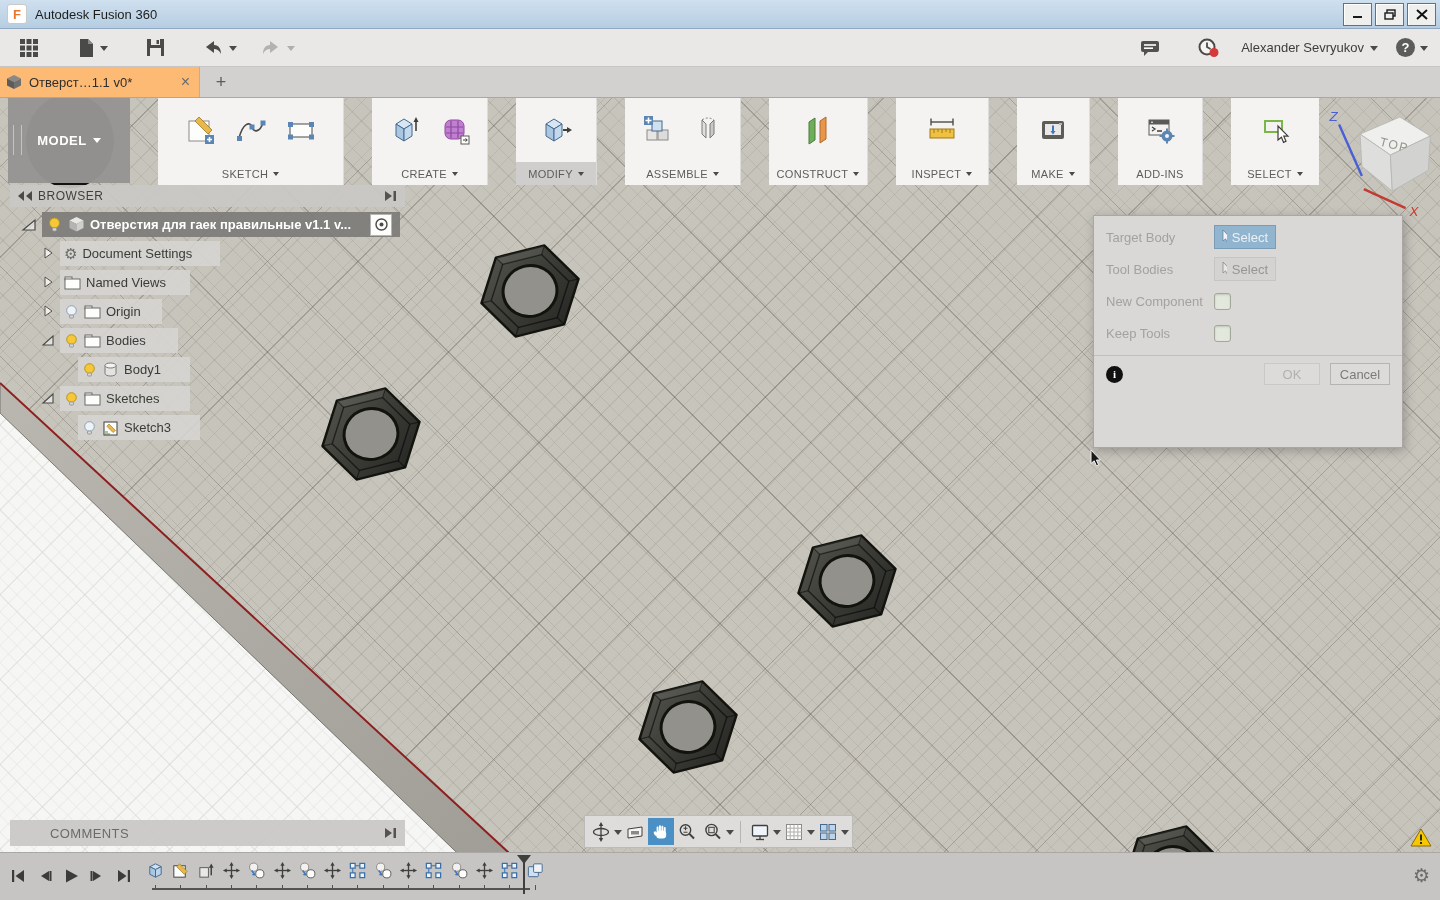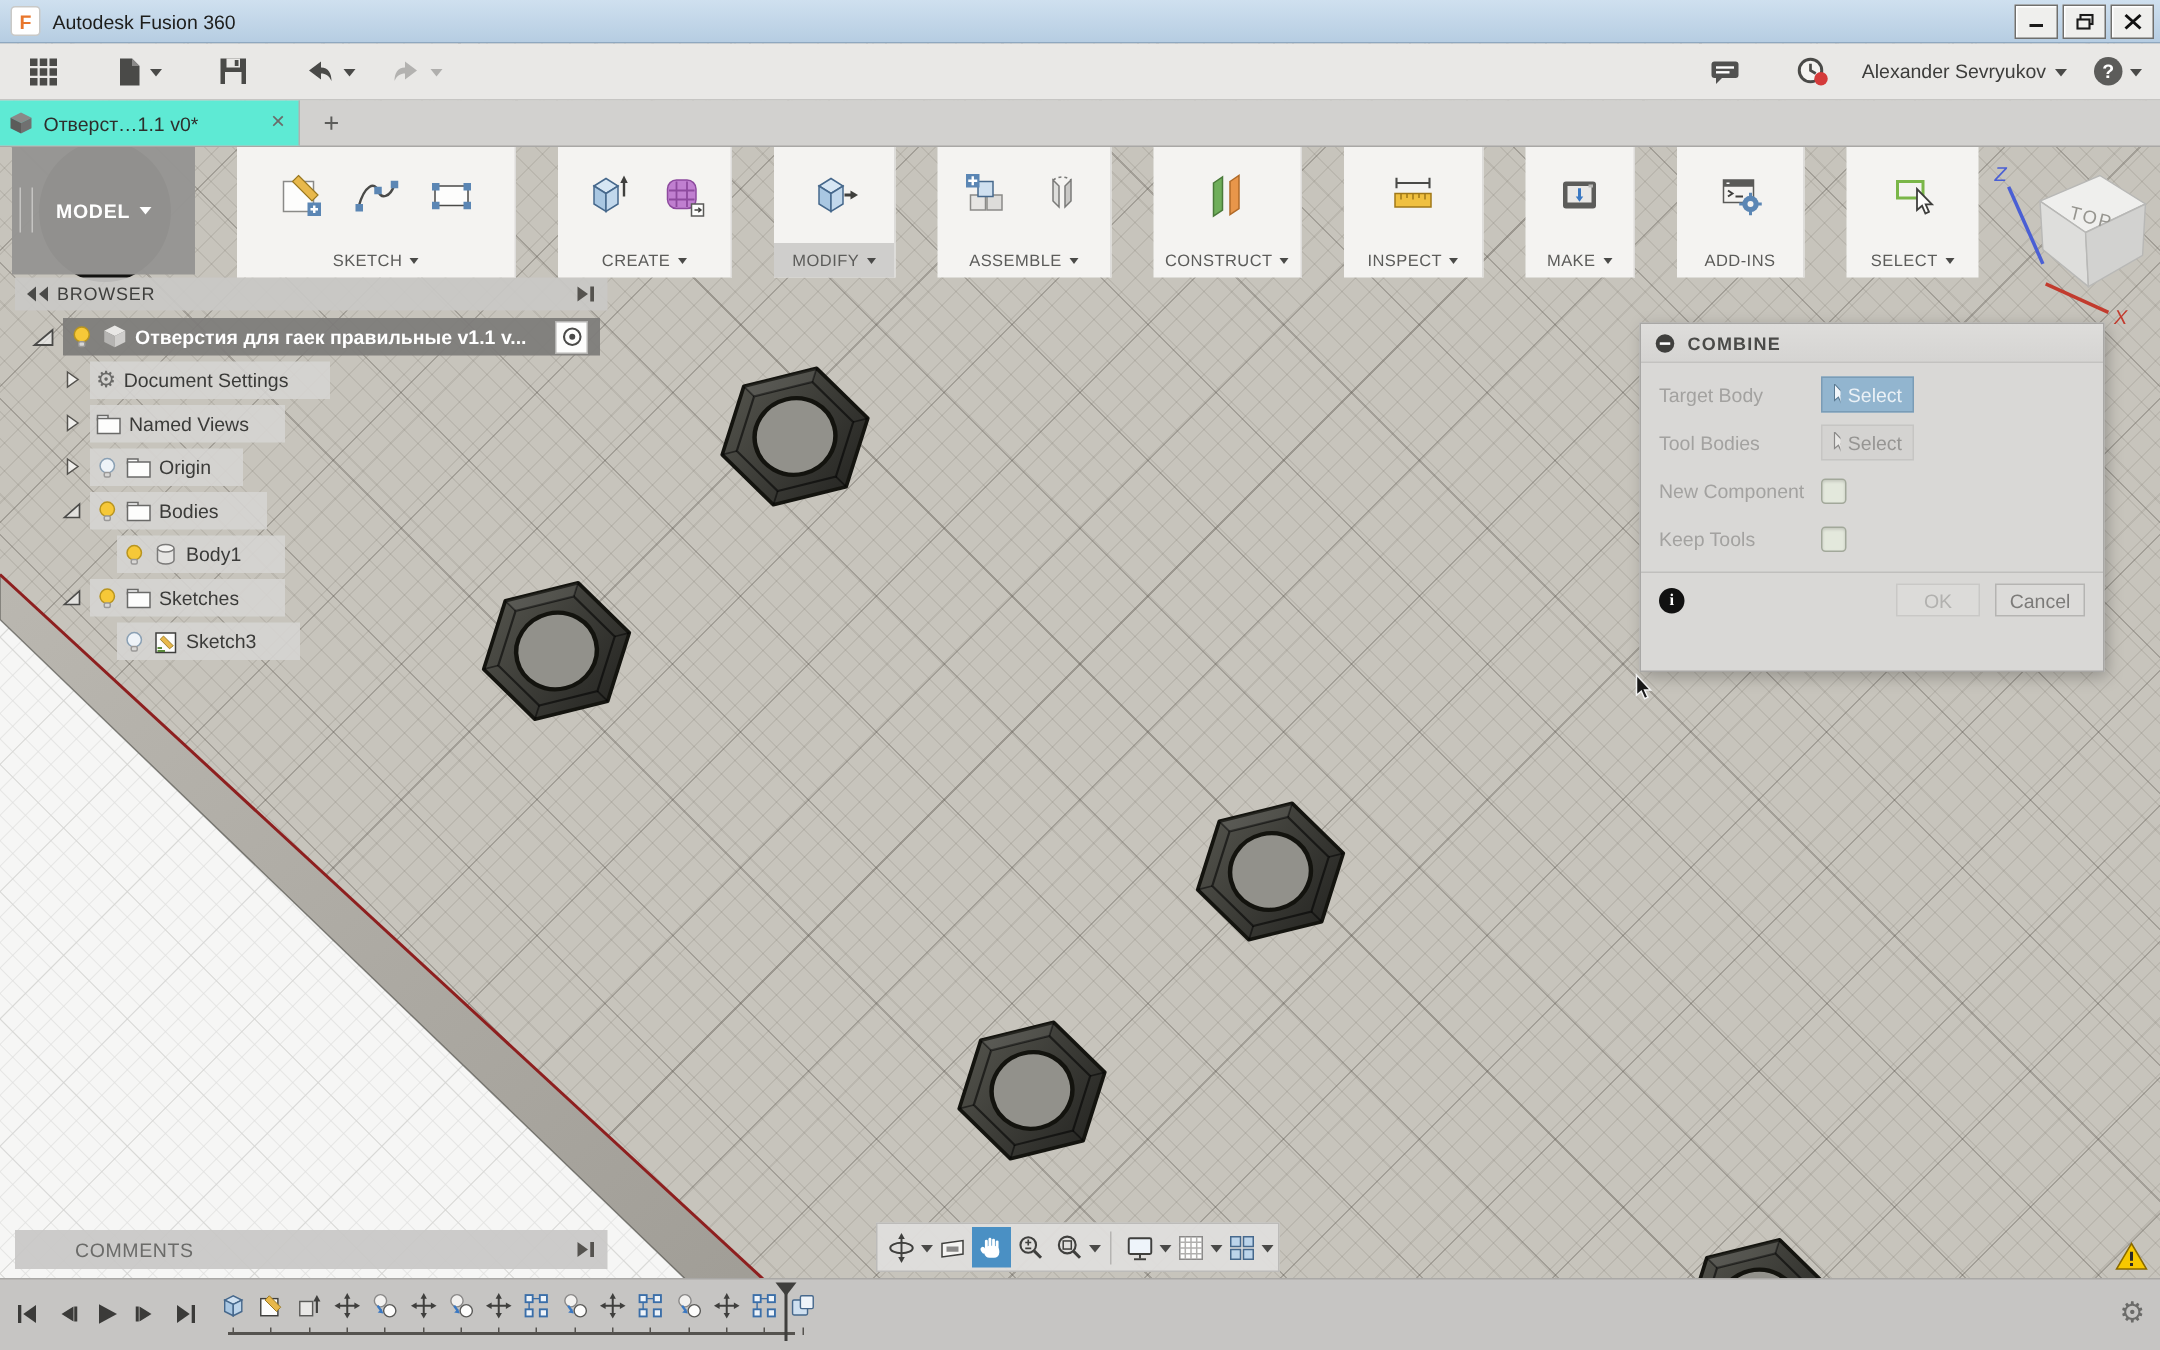--- a/index.html
+++ b/index.html
@@ -42,21 +42,21 @@
   .caret.lite{border-top-color:#b0afad;}
   .caret.white{border-top-color:#fff;}
   .sp{width:14px;}
   .qat-right{margin-left:auto;display:flex;align-items:center;padding-right:12px;}
   .user-name{font-size:13px;color:#3d3d3b;margin:0 6px 0 16px;}
   .help-circ{width:19px;height:19px;border-radius:50%;background:#5c5c5a;color:#fff;font-size:13px;font-weight:bold;
     display:flex;align-items:center;justify-content:center;margin-left:18px;}
 
   
   .tabbar{left:0;top:67px;width:1440px;height:30px;background:#d2d1cf;border-bottom:1px solid #a9a8a6;z-index:20;}
-  .tab{position:absolute;left:0;top:0;width:200px;height:30px;background:#5eead4;border-right:1px solid #b2b1af;
+  .tab{position:absolute;left:0;top:0;width:200px;height:30px;background:#fdba74;border-right:1px solid #b2b1af;
     display:flex;align-items:center;padding:0 6px;box-sizing:border-box;}
   .tab-label{font-size:13px;color:#2e2e2c;margin-left:7px;flex:1;white-space:nowrap;overflow:hidden;}
   .tab-close{font-size:16px;color:#6b6b69;line-height:16px;padding:0 3px;}
   .tab-plus{position:absolute;left:210px;top:4px;width:22px;height:22px;font-size:18px;color:#5c5c5a;
     display:flex;align-items:center;justify-content:center;}
 
   
   .ribbon{left:0;top:97px;height:88px;display:flex;z-index:15;gap:28px;}
   .model-box{width:122px;height:86px;margin-left:8px;background:rgba(150,149,147,.97);
     display:flex;align-items:center;justify-content:center;position:relative;}
@@ -642,27 +642,20 @@
     </svg>
   <svg width="17" height="17">
       <rect x="2" y="3" width="13" height="13" fill="#fdfdfc" stroke="#3f3f3d"></rect>
       <path d="M3,15 h5 M3,13 h3" stroke="#5a8a3a" stroke-width="1.2"></path>
       <polygon points="7,5 13.5,11.5 11,13.5 4.8,7.2" fill="#e8b84b" stroke="#9a7820" stroke-width=".6"></polygon>
     </svg>
   <span class="lbl">Sketch3</span>
 </div>
 
 <div class="abs dialog">
-  <div class="dlg-hdr">
-    <svg width="14" height="14">
-        <circle cx="7" cy="7" r="6.2" fill="#3f3f3d"></circle>
-        <rect x="3.5" y="6.2" width="7" height="1.7" fill="#fff"></rect>
-      </svg>
-    <span class="dlg-title">COMBINE</span>
-  </div>
 
   <div class="dlg-row" style="margin-top:5px">
     <span class="dlg-label">Target Body</span>
     <div class="sel-btn active">
       <svg width="11" height="14">
           <polygon points="1,0 1,11 3.6,8.8 5.4,12.6 7.2,11.8 5.4,8 8.5,8" fill="#f2f6fa" stroke="#5a7a92" stroke-width=".7"></polygon>
         </svg>
       <span>Select</span>
     </div>
   </div>

